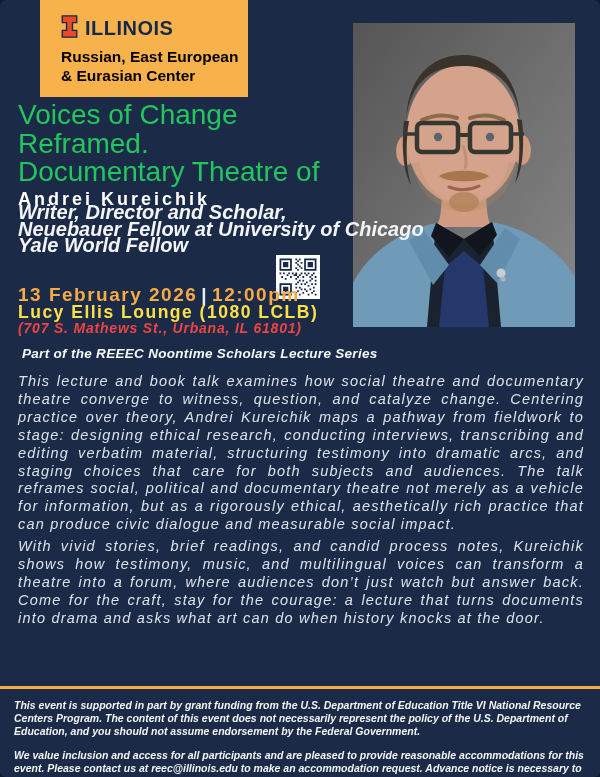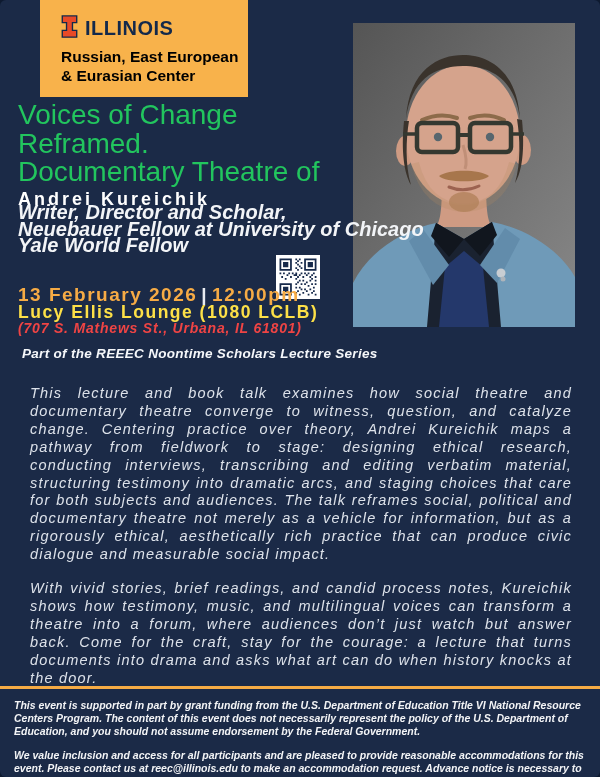--- a/index.html
+++ b/index.html
@@ -35,21 +35,21 @@
   .venue-line{position:absolute;left:18px;top:302px;
     font-weight:800;font-size:17.5px;letter-spacing:1.5px;color:#fde047;}
   .address-line{position:absolute;left:18px;top:320px;
     font-style:italic;font-weight:800;font-size:14px;letter-spacing:.8px;color:#ef4444;}
   .series-note{position:absolute;left:22px;top:346px;
     font-style:italic;font-weight:800;font-size:13.5px;letter-spacing:.3px;color:#f5f7fa;}
   
   .description{position:absolute;left:14px;top:369px;width:574px;
     font-style:italic;font-size:14.5px;line-height:17.9px;letter-spacing:1.2px;
     color:#dde2ea;text-align:justify;}
-  .description p{margin:16px;}
+  .description p{margin:4px;}
   
   .divider{position:absolute;left:0;top:686px;width:600px;height:3px;background:#f6ab45;}
   .footer{position:absolute;left:0;top:689px;width:600px;box-sizing:border-box;
     padding:10px 14px;font-style:italic;font-weight:700;font-size:10.5px;
     line-height:13px;color:#f3f4f6;}
   .footer p{margin:0;}
   .footer p + p{margin-top:11px;}
 </style>
 </head>
 <body>

